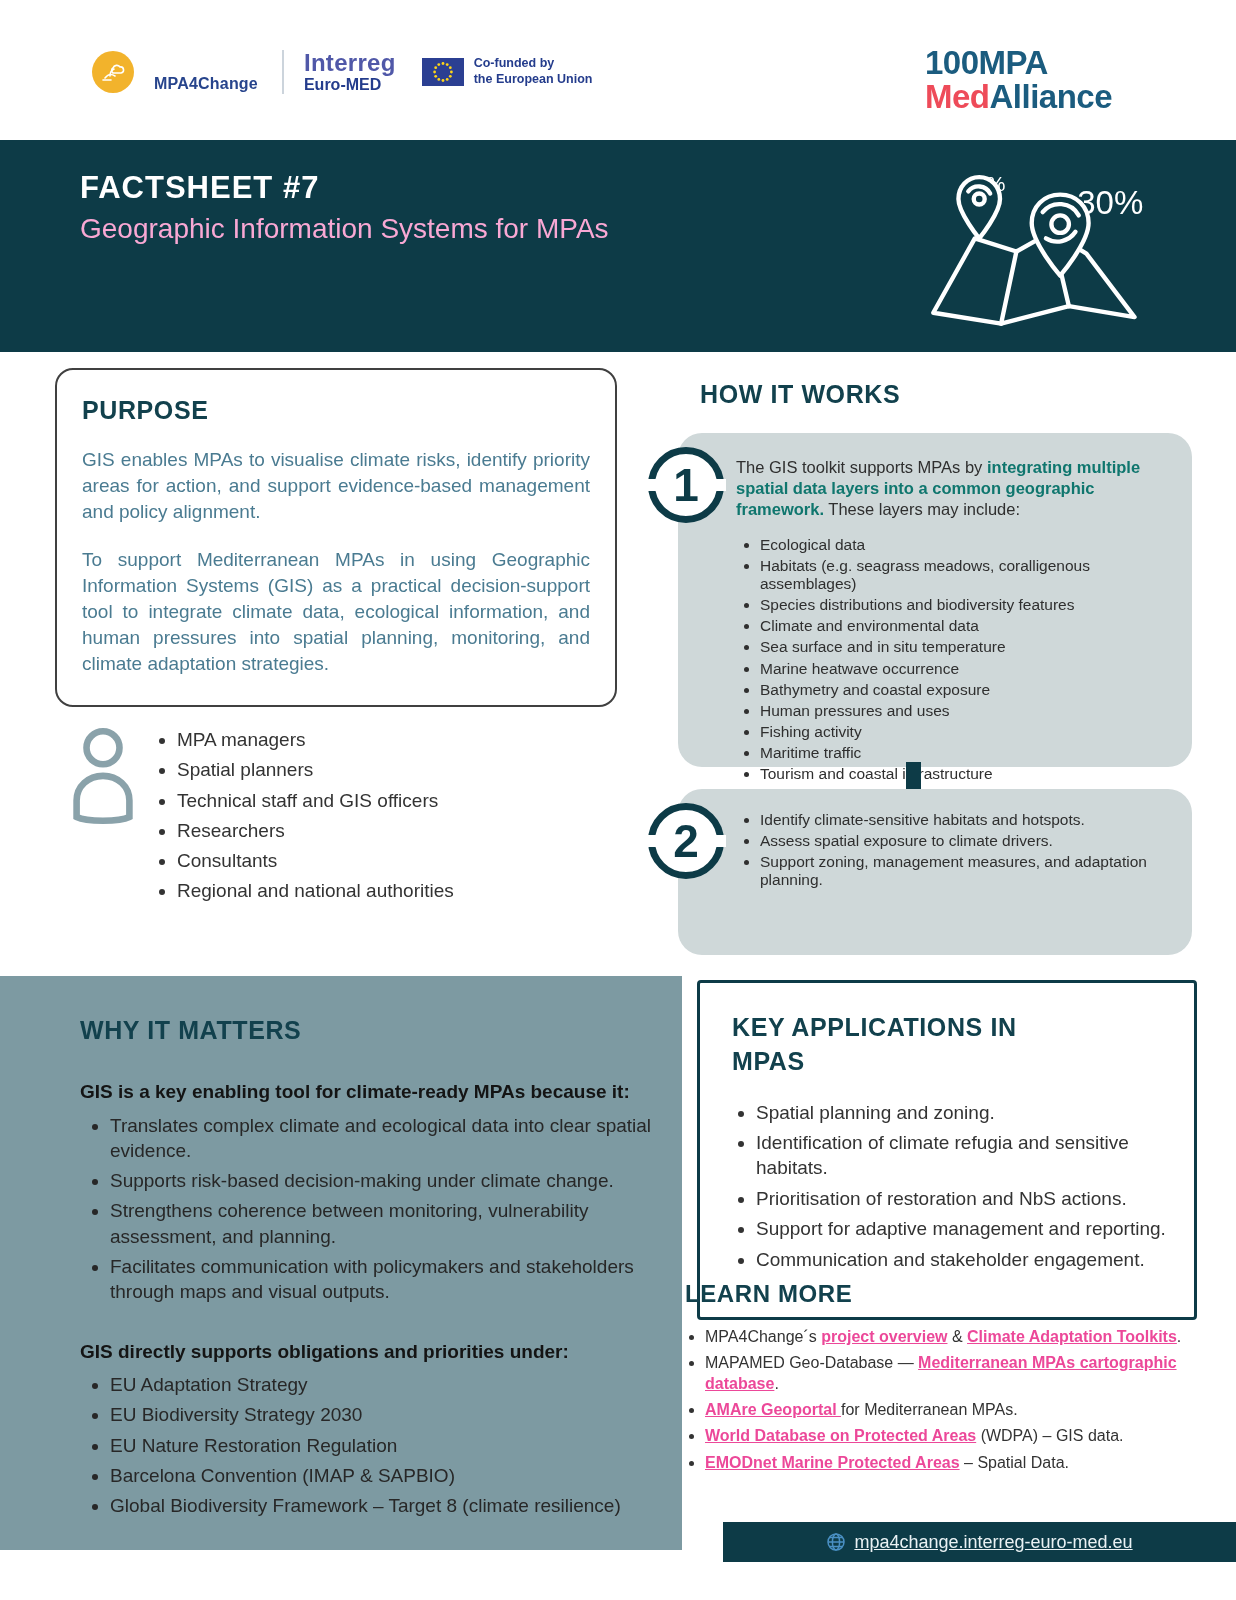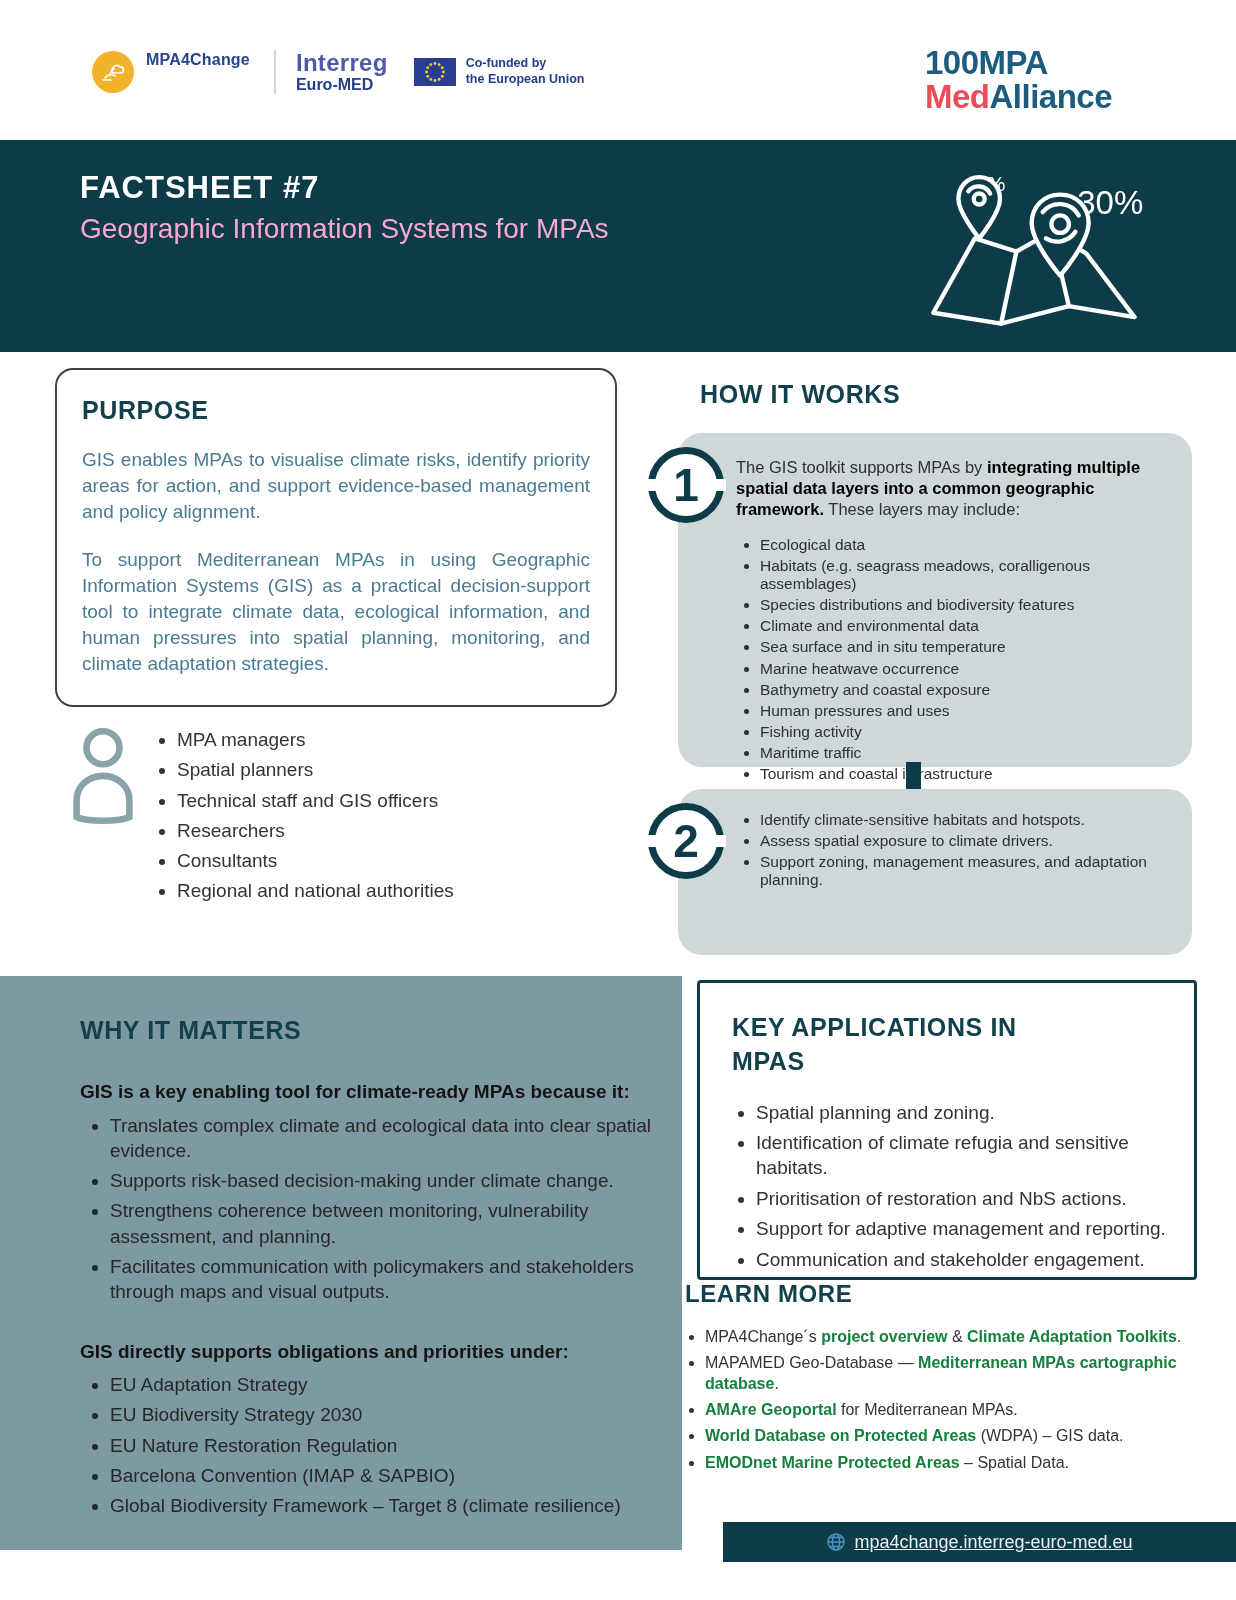--- a/index.html
+++ b/index.html
@@ -1,20 +1,20 @@
 <!DOCTYPE html>
 <html><head>
 <meta charset="utf-8">
 <style>
   html,body{margin:0;padding:0;background:#ffffff;}
   #page{position:relative;width:1236px;height:1600px;background:#fff;overflow:hidden;
         font-family:"Liberation Sans","DejaVu Sans",sans-serif;color:#333;}
   
   .logos{position:absolute;top:50px;left:92px;display:flex;align-items:center;}
-  .m4c{display:flex;align-items:flex-start;gap:12px;}
+  .m4c{display:flex;align-items:flex-end;gap:20px;}
   .m4c-circle{width:42px;height:42px;border-radius:50%;background:#f2b32c;display:flex;align-items:center;justify-content:center;}
   .m4c-label{font-size:16px;font-weight:bold;color:#27448c;letter-spacing:.2px;}
   .logo-divider{width:2px;height:44px;background:#ccd4dc;margin:0 20px 0 24px;}
   .interreg{line-height:1;}
   .interreg-top{font-size:24px;font-weight:bold;color:#5058a8;letter-spacing:.3px;}
   .interreg-bottom{font-size:16px;font-weight:bold;color:#243c8c;margin-top:2px;}
   .eu{display:flex;align-items:center;gap:10px;margin-left:26px;}
   .eu-flag{width:42px;height:28px;background:#2b3f92;position:relative;flex:0 0 auto;}
   .eu-text{font-size:12.5px;font-weight:bold;color:#243c8c;line-height:1.25;}
   .alliance{position:absolute;top:46px;left:925px;line-height:1.02;font-weight:bold;letter-spacing:-.5px;}
@@ -39,49 +39,49 @@
   .target-icon{position:absolute;left:8px;top:12px;}
   .target .sec-title{margin-left:83px;}
   .target ul{margin:16px 0 0 0;padding-left:115px;}
   .target li{font-size:19px;color:#333;margin-bottom:6.5px;line-height:1.25;}
   
   .hiw-title{position:absolute;left:700px;top:380px;}
   .graybox{position:absolute;background:#cfd8d9;border-radius:24px;box-sizing:border-box;}
   .box1{left:678px;top:433px;width:514px;height:334px;padding:24px 28px 0 58px;}
   .box2{left:678px;top:789px;width:514px;height:166px;padding:18px 24px 0 58px;}
   .step-text{font-size:16.5px;line-height:1.27;color:#2f2f2f;}
-  .step-text b{color:#000000;}
+  .step-text b{color:#0f766e;}
   .graybox ul{margin:16px 0 0 0;padding-left:24px;}
   .box2 ul{margin:4px 0 0 0;}
   .graybox li{font-size:15.5px;line-height:1.17;color:#2f2f2f;margin-bottom:3px;}
   .badge{position:absolute;width:76px;height:76px;border-radius:50%;background:#fff;border:7px solid #0d3b47;
          display:flex;align-items:center;justify-content:center;font-size:46px;font-weight:bold;color:#0d3b47;box-sizing:border-box;}
   .badge::before,.badge::after{content:"";position:absolute;top:50%;width:10px;height:12px;background:#fff;transform:translateY(-50%);}
   .badge::before{left:-9px;} .badge::after{right:-9px;}
   .badge1{left:648px;top:447px;}
   .badge2{left:648px;top:803px;}
   .connector{position:absolute;left:906px;top:762px;width:15px;height:30px;background:#0d3b47;}
   
   .why{position:absolute;left:0;top:976px;width:682px;height:574px;background:#7d9aa2;box-sizing:border-box;
        padding:40px 30px 0 80px;}
   .why .lead{font-size:19px;font-weight:bold;color:#141414;line-height:1.35;margin-top:34px;}
   .why ul{margin:8px 0 0 0;padding-left:30px;}
   .why li{font-size:19px;color:#272727;line-height:1.33;margin-bottom:5px;}
   
-  .keyapps{position:absolute;left:697px;top:980px;width:500px;height:300px;box-sizing:border-box;
+  .keyapps{position:absolute;left:697px;top:980px;width:500px;height:340px;box-sizing:border-box;
            border:3px solid #0d3b47;border-radius:4px;padding:28px 26px 0 32px;background:#fff;}
   .keyapps .sec-title{line-height:1.35;width:330px;}
   .keyapps ul{margin:22px 0 0 0;padding-left:24px;}
   .keyapps li{font-size:19px;color:#333;line-height:1.3;margin-bottom:6px;}
   
   .learn{position:absolute;left:685px;top:1280px;width:512px;}
   .learn .sec-title{font-size:24px;}
   .learn ul{margin:18px 0 0 0;padding-left:20px;}
   .learn li{font-size:16px;color:#333;line-height:1.32;margin-bottom:5px;}
-  .lm-link{font-weight:bold;color:#15803d;cursor:pointer;}
+  .lm-link{font-weight:bold;color:#ec4899;text-decoration:underline;cursor:pointer;}
   
   .footer{position:absolute;left:723px;top:1522px;width:513px;height:40px;background:#0d3b47;
           display:flex;align-items:center;justify-content:center;gap:8px;}
   .footer-url{font-size:18px;color:#eaf2f4;text-decoration:underline;cursor:pointer;}
   svg{display:block;}
 </style>
 </head>
 <body>
 
 <div id="page">

